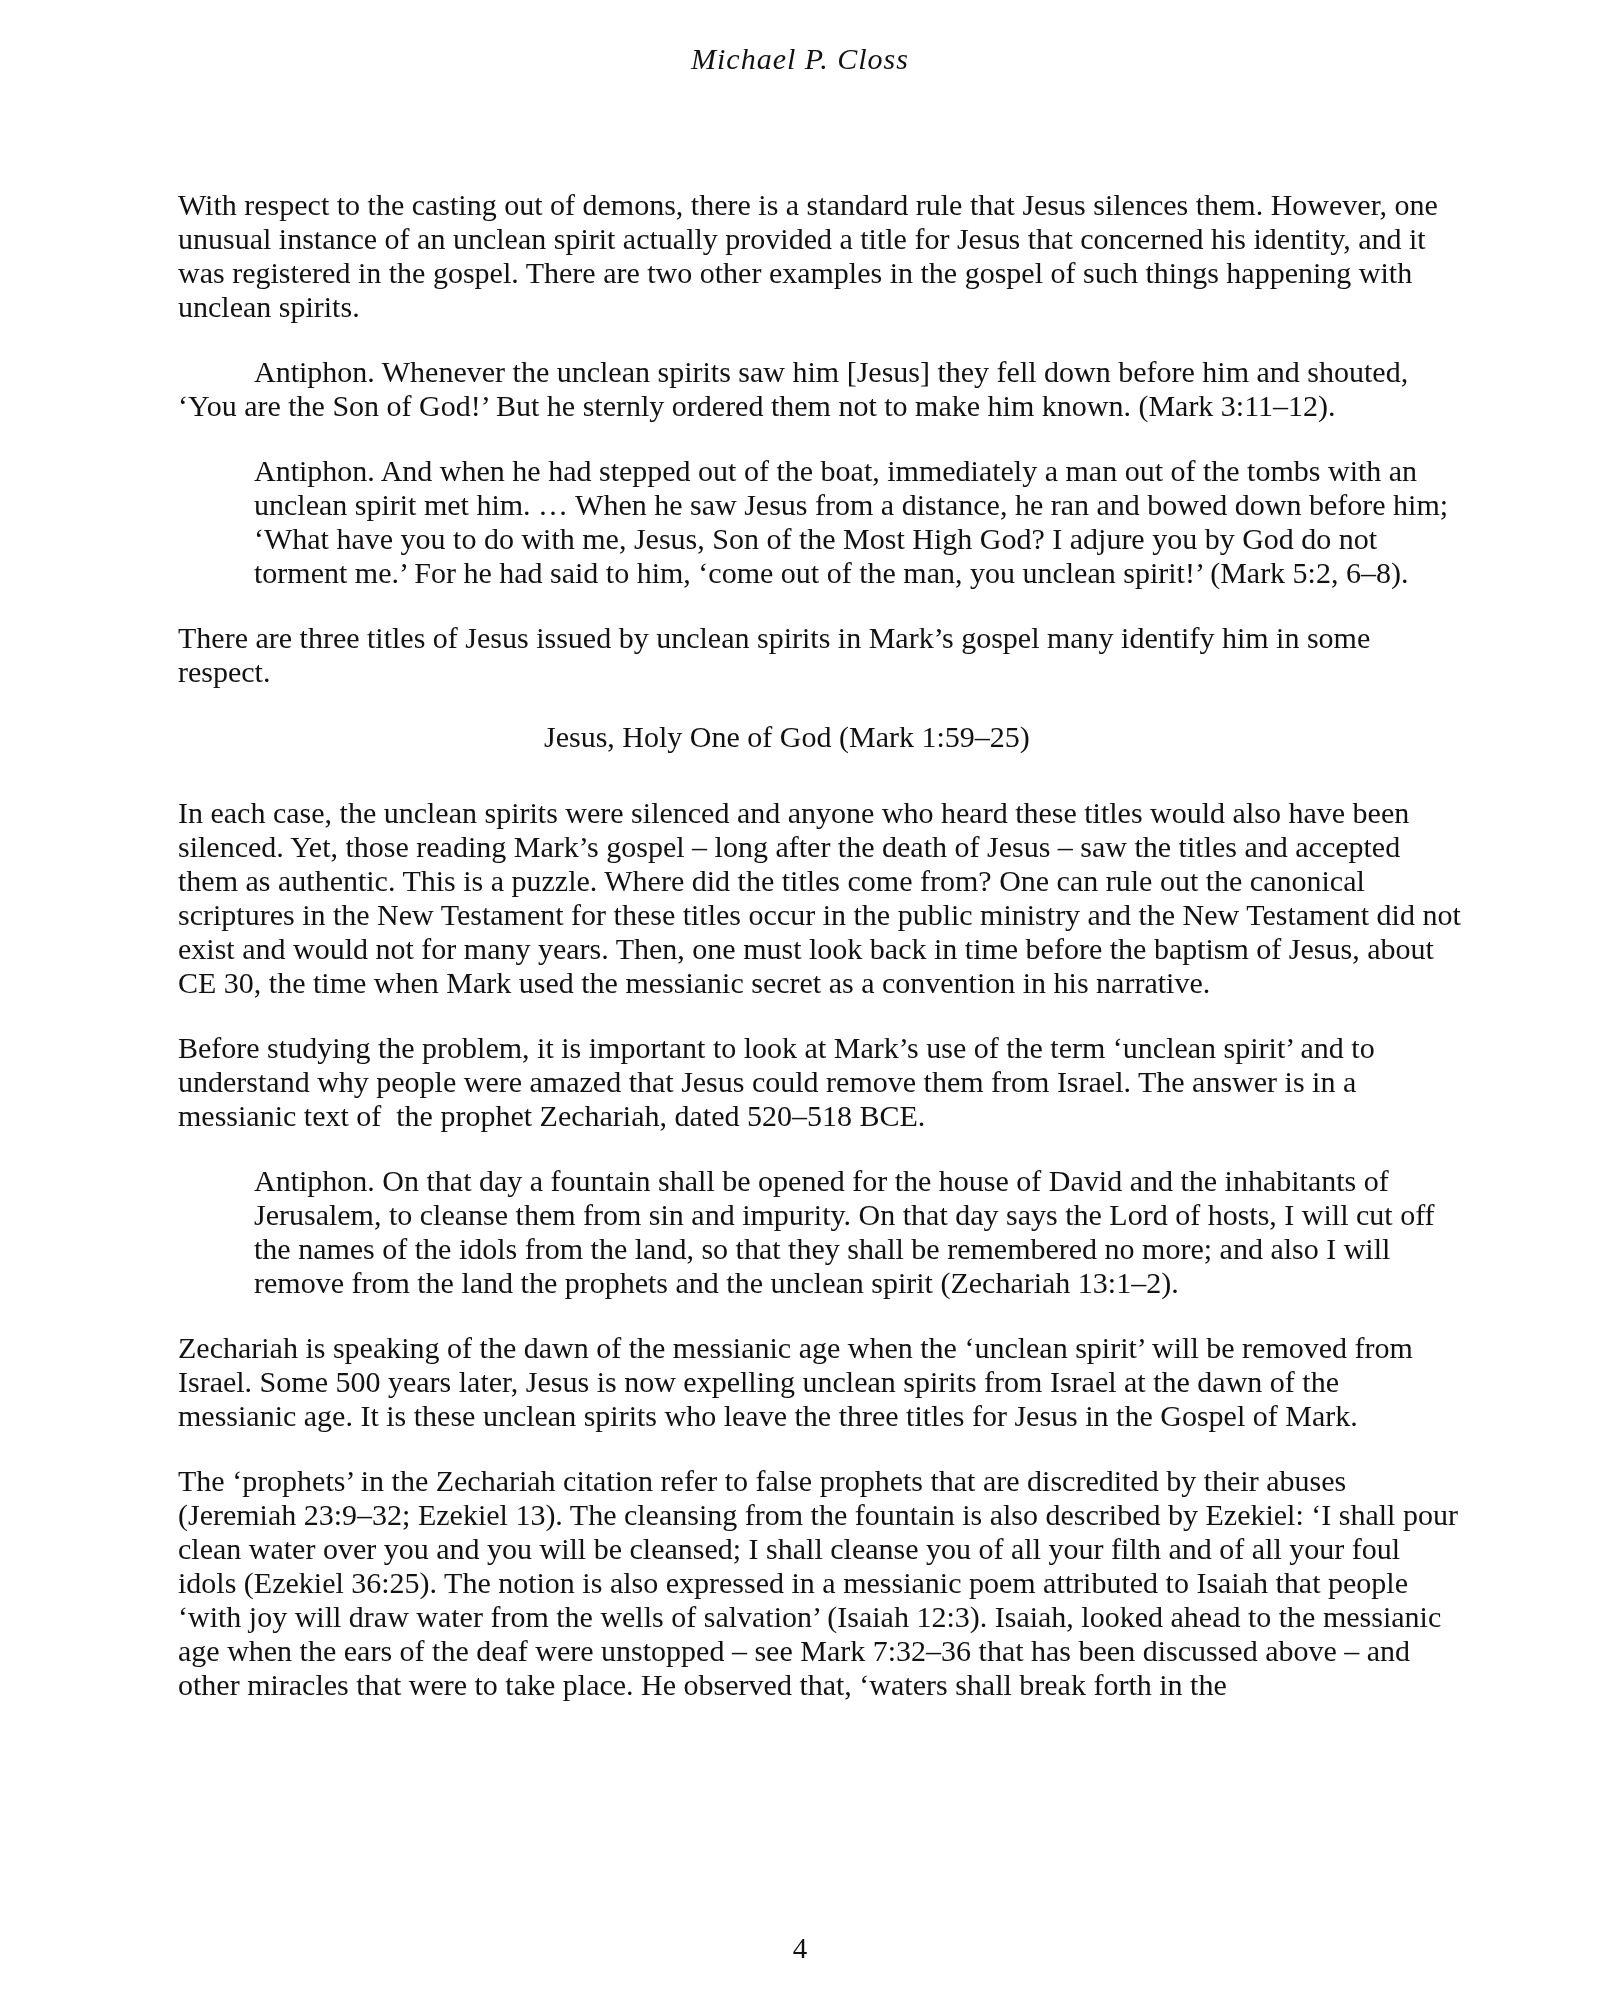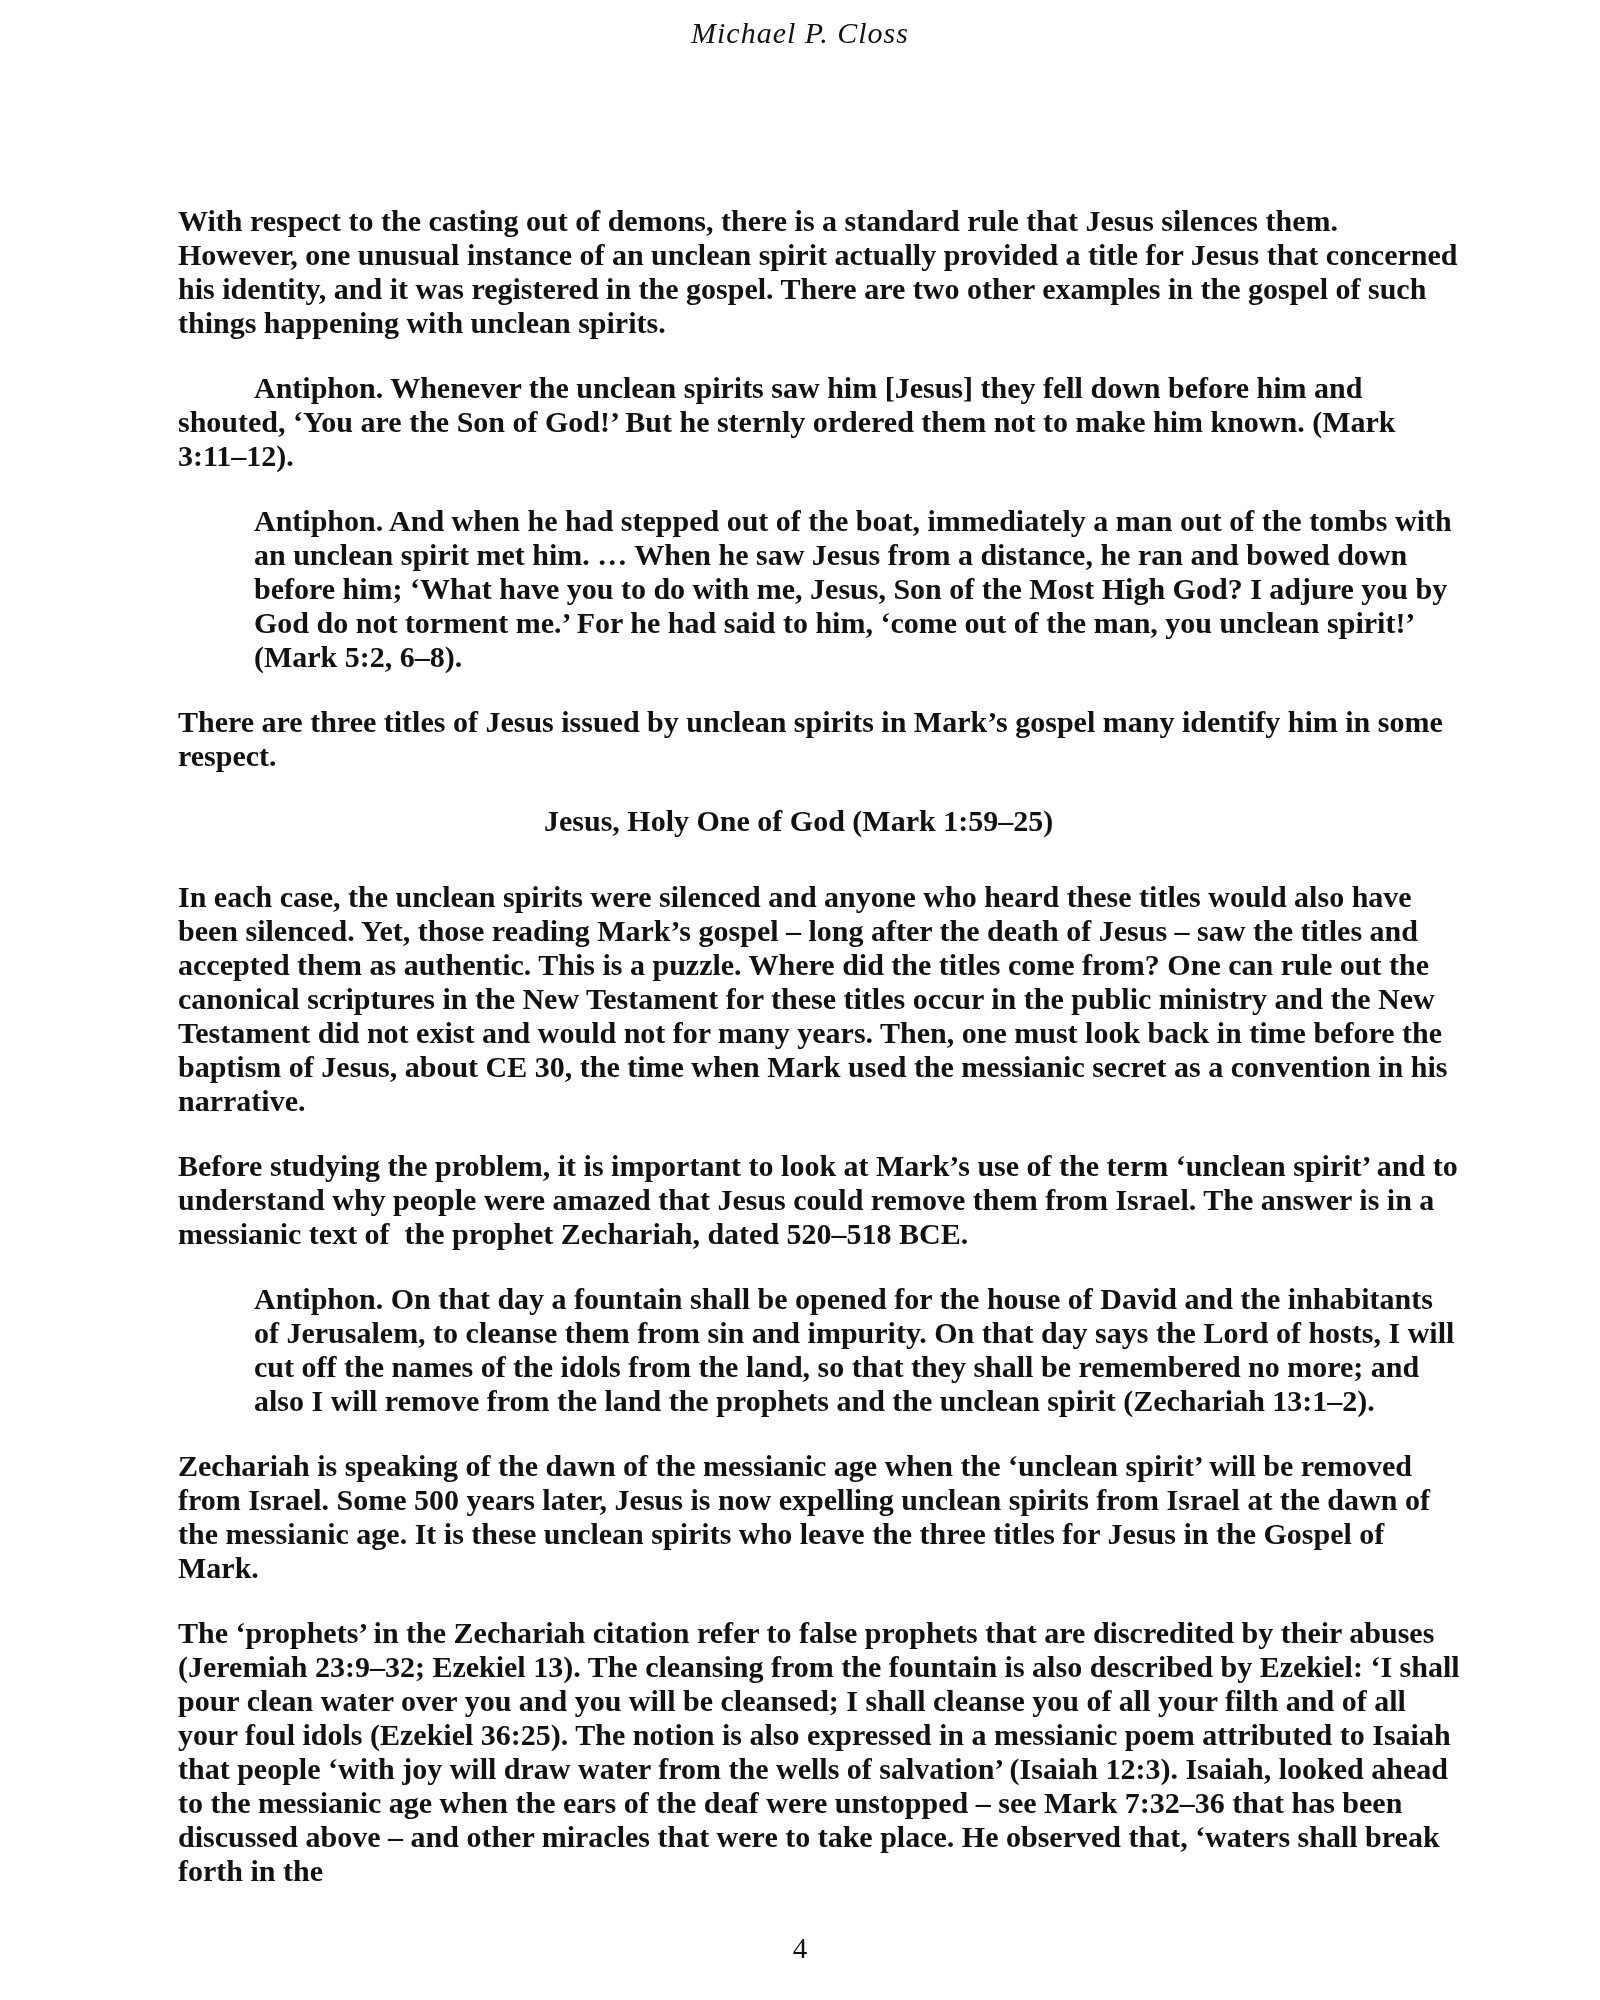--- a/index.html
+++ b/index.html
@@ -11,41 +11,40 @@
   .page {
     position: relative;
     width: 1600px;
     height: 2000px;
     background: #ffffff;
     color: #121212;
     overflow: hidden;
   }
   .running-header {
     position: absolute;
-    top: 16px;
+    top: 42px;
     left: 0;
     width: 1600px;
     text-align: center;
     font-style: italic;
     font-size: 30px;
     letter-spacing: 1px;
   }
   .content {
     position: absolute;
     top: 188px;
     left: 178px;
     width: 1284px;
     font-size: 30px;
     line-height: 34px;
     text-align: left;
   }
   .para, .quote, .titles-list {
-    margin: 16px 0 31px 0;
+    margin: 0 0 31px 0;
     white-space: pre-wrap;
-    font-weight: bold;
   }
   .quote-hang {
     text-indent: 76px;      
   }
   .quote-indent {
     margin-left: 76px;      
   }
   .titles-list {
     padding-left: 366px;
     margin-bottom: 42px;

